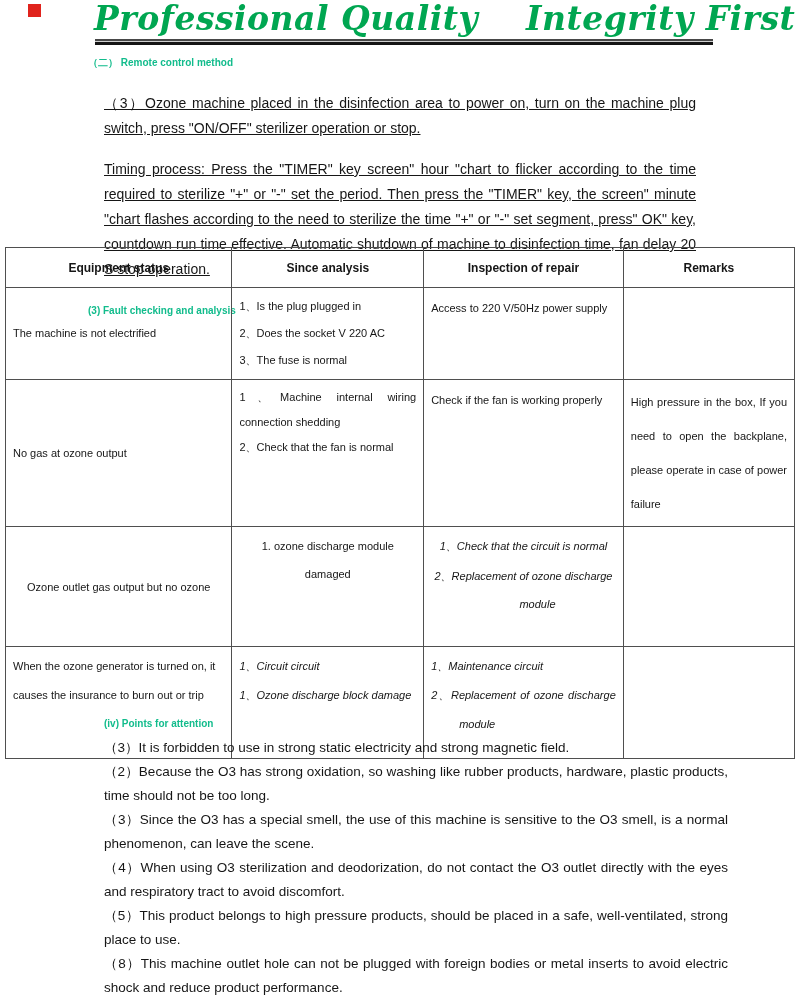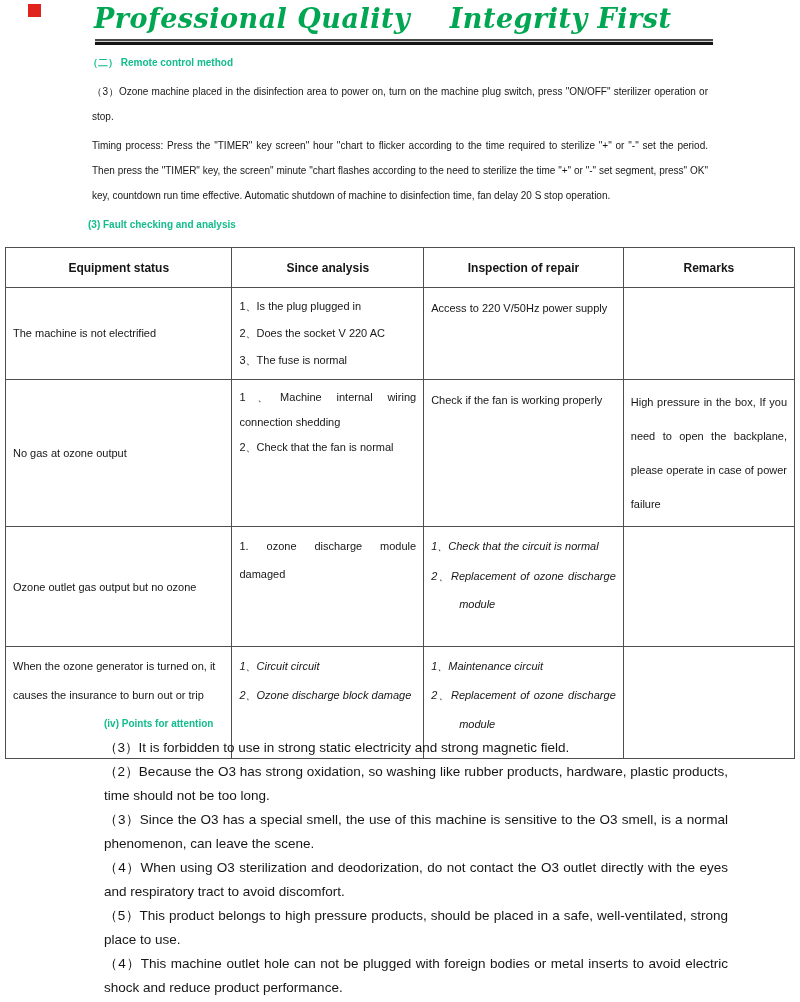--- a/index.html
+++ b/index.html
@@ -13,48 +13,48 @@
     color: #161616;
   }
   .red-sq {
     position: absolute; left: 28px; top: 4px;
     width: 13px; height: 13px; background: #e0231d;
   }
   .header-title {
     position: absolute; left: 94px; top: 2px;
     font-family: "DejaVu Serif", serif;
     font-style: italic; font-weight: bold;
-    font-size: 27px; line-height: 34px;
+    font-size: 33px; line-height: 34px;
     color: #00a651; white-space: pre; letter-spacing: 0.5px;
   }
   .rule {
     position: absolute; left: 95px; top: 39px; width: 618px; height: 6px;
     background: linear-gradient(#474747 0 30%, #cfcfcf 30% 52%, #141414 52% 100%);
   }
   .content { position: absolute; left: 88px; top: 50px; width: 624px; }
   .h-teal {
     color: #12bc8c; font-weight: bold;
     font-size: 10px; line-height: 25px;
     white-space: pre;
   }
-  p.bodytext { margin: 4px; text-align: justify; font-size: 10px; line-height: 25px; }
+  p.bodytext { margin: 16px; text-align: justify; font-size: 14px; line-height: 25px; text-decoration: underline; }
 
   .table-wrap { position: absolute; left: 5px; top: 247px; width: 790px; }
   table { border-collapse: collapse; width: 100%; table-layout: fixed; }
   th, td { border: 1px solid #4f4f4f; font-size: 11px; padding: 5px 7px; vertical-align: top; box-sizing: border-box; }
   th { font-size: 12px; font-weight: bold; text-align: center; vertical-align: middle; height: 40px; padding: 2px; }
   tr.r1 { height: 78px; }
   tr.r2 { height: 115px; }
   tr.r3 { height: 120px; }
   tr.r4 { height: 112px; }
   td.vc { vertical-align: middle; }
   .justify { text-align: justify; }
   .lh25 { line-height: 25px; }
   .lh27 { line-height: 27px; }
-  .lh28 { line-height: 28px; }
+  .lh28 { line-height: 28px; text-align: center; }
   .lh29 { line-height: 29px; }
   .lh30 { line-height: 30px; }
   .lh34 { line-height: 34px; }
   .hang { padding-left: 28px; text-indent: -28px; font-style: italic; }
   .mt2 { margin-top: 2px; }
 
   .points { position: absolute; left: 104px; top: 712px; width: 624px; }
   .points .h-teal { line-height: 24px; }
   p.pt { margin: 0; text-align: justify; font-size: 13.5px; line-height: 24px; }
 </style>
@@ -134,35 +134,35 @@
         </td>
         <td></td>
       </tr>
 
       <tr class="r4">
         <td>
           <div class="lh29">When the ozone generator is turned on, it causes the insurance to burn out or trip</div>
         </td>
         <td>
           <div class="hang justify lh29">1、Circuit circuit</div>
-          <div class="hang justify lh29">2、Ozone discharge block damage</div>
+          <div class="hang justify lh29">1、Ozone discharge block damage</div>
         </td>
         <td>
           <div class="hang justify lh29">1、Maintenance circuit</div>
           <div class="hang justify lh29">2、Replacement of ozone discharge module</div>
         </td>
         <td></td>
       </tr>
     </tbody>
       </table>
   </div>
 
   <div class="points">
     <div class="h-teal">(iv) Points for attention</div>
     <p class="pt">（3）It is forbidden to use in strong static electricity and strong magnetic field.</p>
     <p class="pt">（2）Because the O3 has strong oxidation, so washing like rubber products, hardware, plastic products, time should not be too long.</p>
     <p class="pt">（3）Since the O3 has a special smell, the use of this machine is sensitive to the O3 smell, is a normal phenomenon, can leave the scene.</p>
     <p class="pt">（4）When using O3 sterilization and deodorization, do not contact the O3 outlet directly with the eyes and respiratory tract to avoid discomfort.</p>
     <p class="pt">（5）This product belongs to high pressure products, should be placed in a safe, well-ventilated, strong place to use.</p>
-    <p class="pt">（4）This machine outlet hole can not be plugged with foreign bodies or metal inserts to avoid electric shock and reduce product performance.</p>
+    <p class="pt">（8）This machine outlet hole can not be plugged with foreign bodies or metal inserts to avoid electric shock and reduce product performance.</p>
   </div>
 
 </div>
 
 </body></html>

